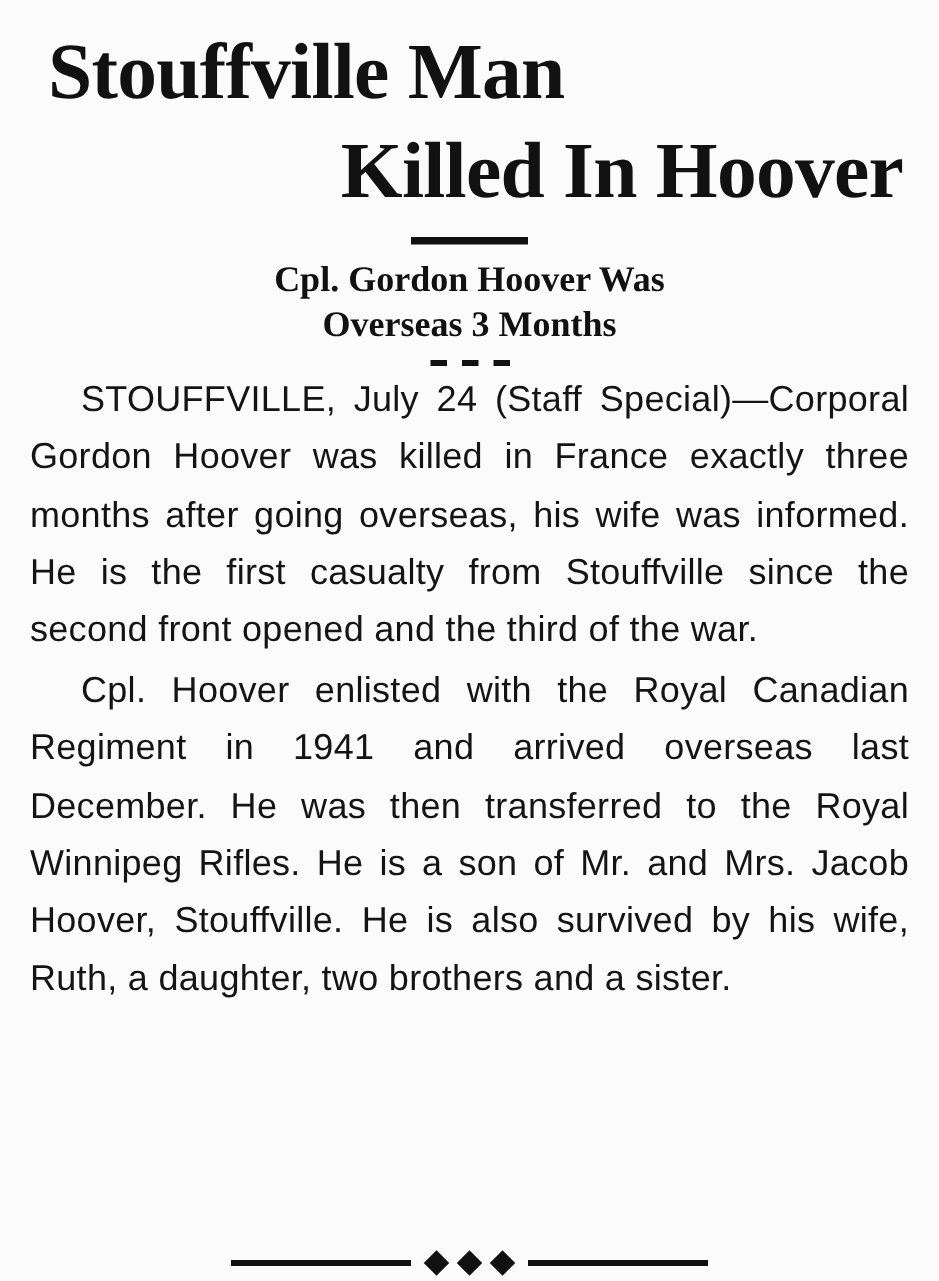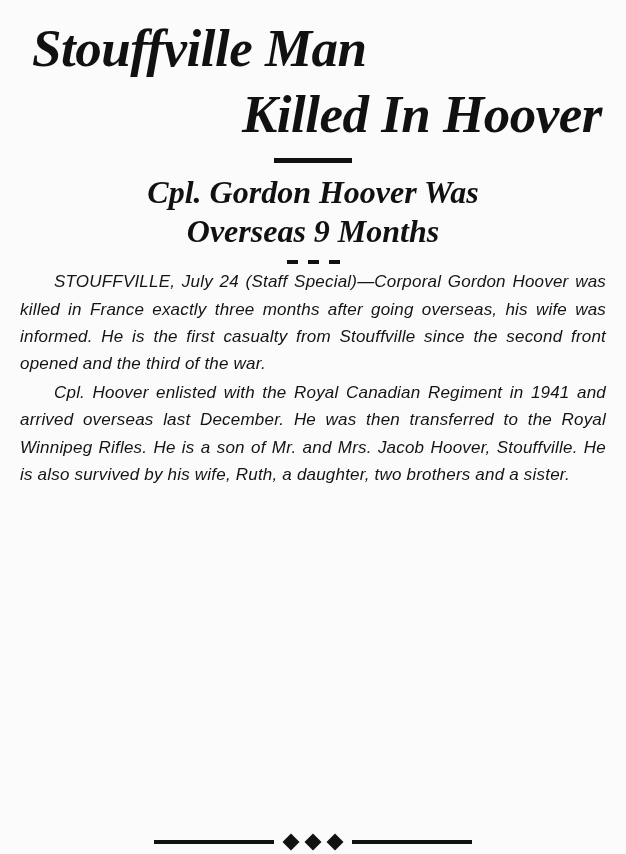--- a/index.html
+++ b/index.html
@@ -14,21 +14,20 @@
     color: #0d0d0d;
     overflow: hidden;
   }
   .clipping {
     position: relative;
     width: 626px;
     height: 854px;
     box-sizing: border-box;
     padding: 8px 18px 0 18px;
     background: #fbfbfb;
-    font-style: italic;
   }
   .headline {
     font-family: "Liberation Serif", serif;
     font-weight: bold;
     font-size: 53px;
     line-height: 1.06;
     letter-spacing: -0.5px;
     color: #111;
     margin: 0;
   }
@@ -52,21 +51,21 @@
   }
   .rule .bar {
     display: inline-block;
     width: 78px;
     height: 5px;
     background: #111;
   }
   .subhead {
     font-family: "Liberation Serif", serif;
     font-weight: bold;
-    font-size: 32px;
+    font-size: 24px;
     line-height: 1.22;
     text-align: center;
     color: #111;
     margin: 0;
     letter-spacing: 0px;
   }
   .subhead .sline {
     display: block;
   }
   .dotrule {
@@ -76,21 +75,21 @@
   }
   .dotrule .seg {
     display: inline-block;
     width: 11px;
     height: 4px;
     background: #111;
     margin: 0 3px;
   }
   .body-text {
     font-family: "Liberation Sans", sans-serif;
-    font-size: 17px;
+    font-size: 24px;
     line-height: 1.6;
     color: #141414;
     text-align: justify;
     margin: 4px 2px 0 2px;
     letter-spacing: 0.2px;
   }
   .body-text p {
     margin: 0 0 2px 0;
     text-indent: 34px;
   }
@@ -135,21 +134,21 @@
     <span class="line1">Stouffville Man</span>
     <span class="line2">Killed In Hoover</span>
   </h1>
 
   <div class="rule">
     <span class="bar"></span>
   </div>
 
   <h2 class="subhead">
     <span class="sline">Cpl. Gordon Hoover Was</span>
-    <span class="sline">Overseas 9 Months</span>
+    <span class="sline">Overseas 3 Months</span>
   </h2>
 
   <div class="dotrule">
     <span class="seg"></span>
     <span class="seg"></span>
     <span class="seg"></span>
   </div>
 
   <div class="body-text">
     <p>STOUFFVILLE, July 24 (Staff Special)—Corporal Gordon Hoover was killed in France exactly three months after going overseas, his wife was informed. He is the first casualty from Stouffville since the second front opened and the third of the war.</p>

